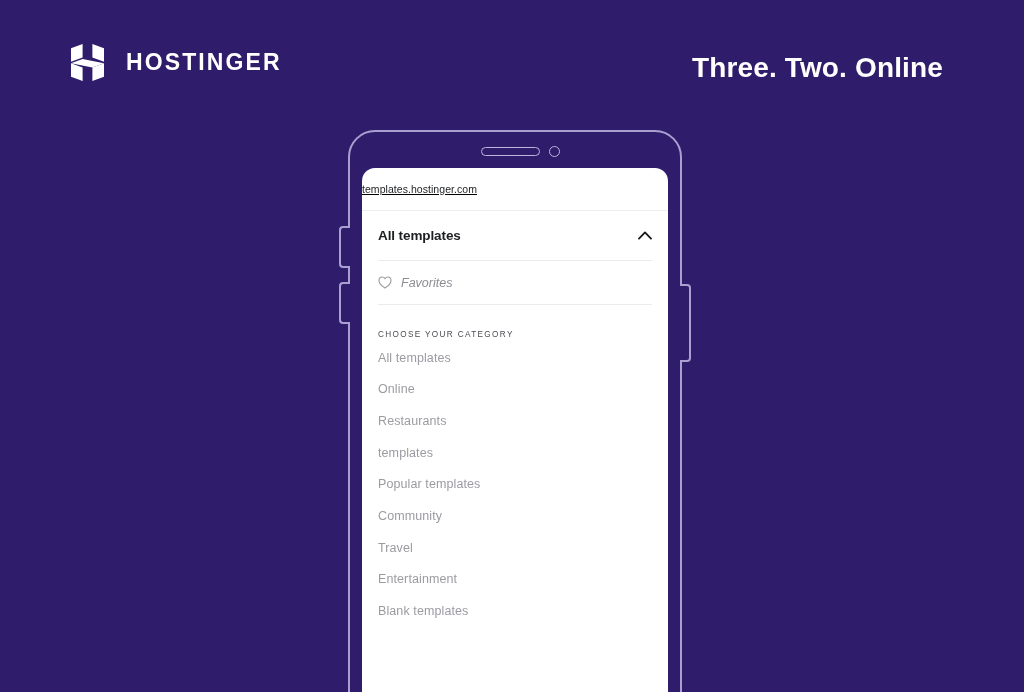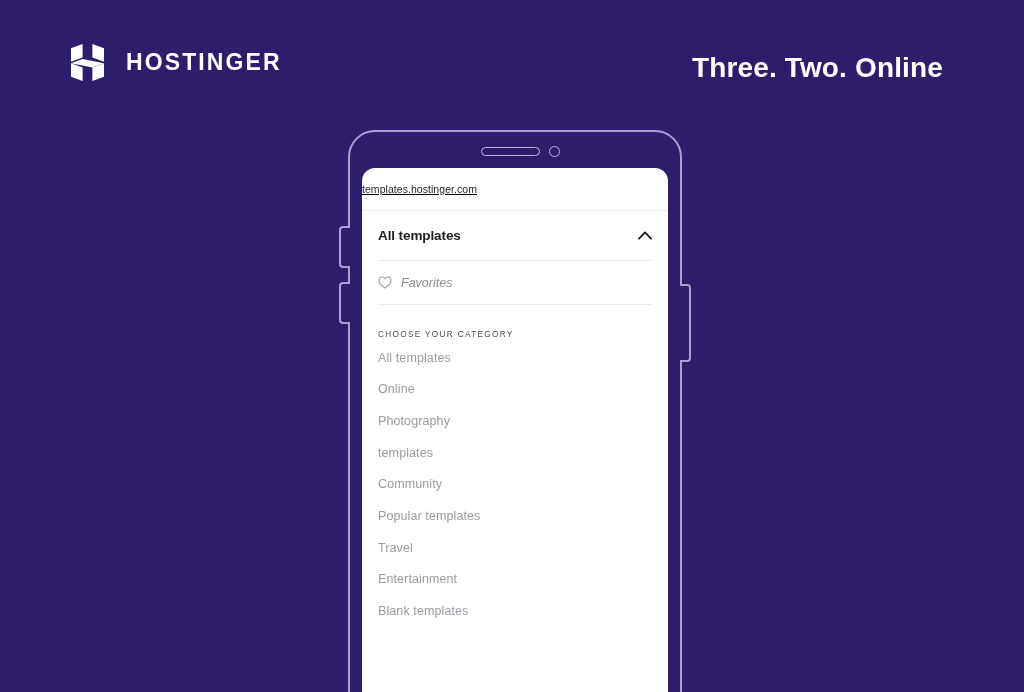--- a/index.html
+++ b/index.html
@@ -256,24 +256,24 @@
           <path d="M7 12 C7 12 1 8.3 1 4.4 C1 2.3 2.5 1 4.1 1 C5.4 1 6.5 1.8 7 2.8 C7.5 1.8 8.6 1 9.9 1 C11.5 1 13 2.3 13 4.4 C13 8.3 7 12 7 12 Z" fill="none" stroke="#9b9ba2" stroke-width="1.1" stroke-linejoin="round"></path>
         </svg>
         <span class="fav-label">Favorites</span>
       </div>
 
       <div class="cat-heading">CHOOSE YOUR CATEGORY</div>
 
       <ul class="cat-list">
         <li class="cat-item">All templates</li>
         <li class="cat-item">Online</li>
-        <li class="cat-item">Photography</li>
+        <li class="cat-item">Restaurants</li>
         <li class="cat-item">templates</li>
+        <li class="cat-item">Popular templates</li>
         <li class="cat-item">Community</li>
-        <li class="cat-item">Popular templates</li>
         <li class="cat-item">Travel</li>
         <li class="cat-item">Entertainment</li>
         <li class="cat-item">Blank templates</li>
 
       </ul>
 
     </div>
   </div>
 </div>
 

